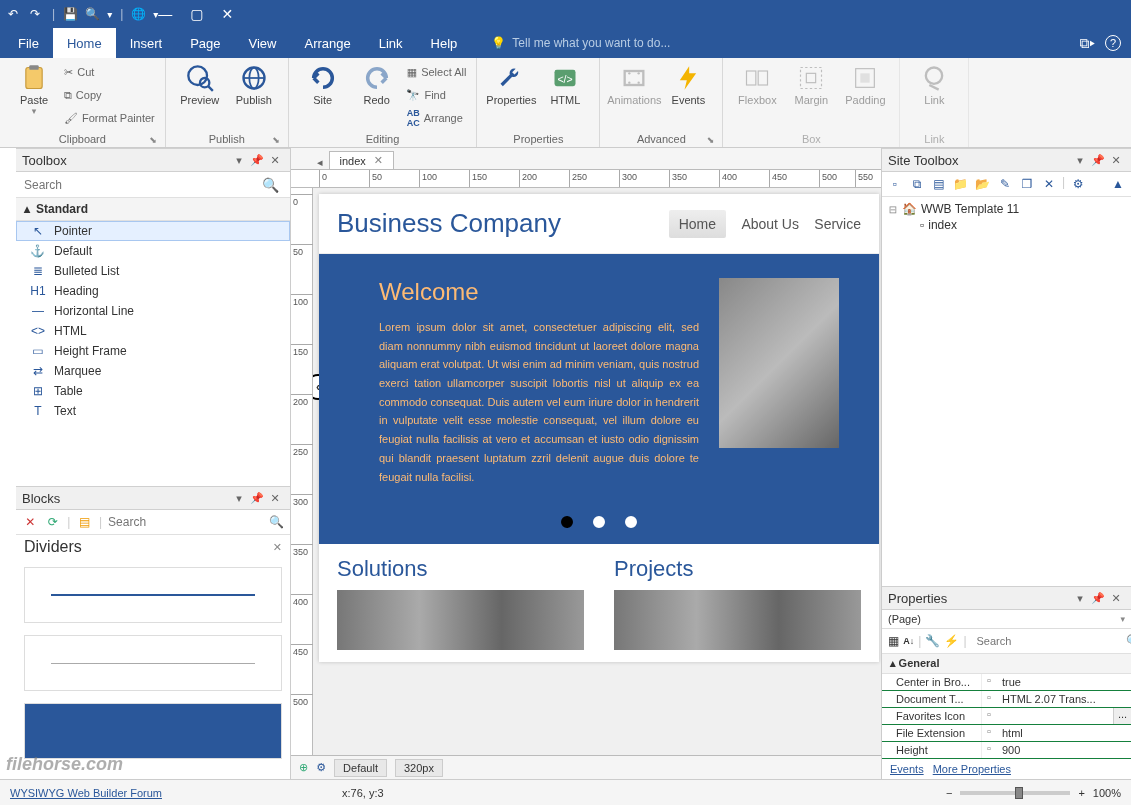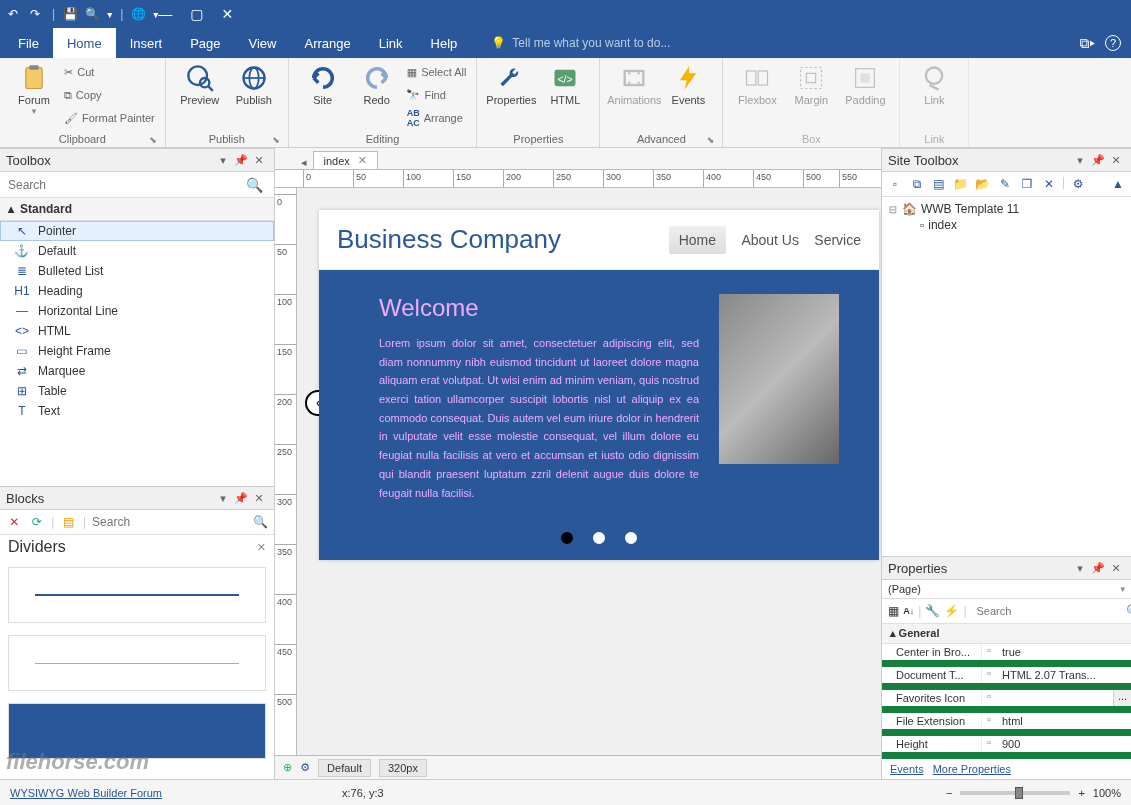--- a/index.html
+++ b/index.html
@@ -18,21 +18,21 @@
 .ribbon { background: #f5f5f5; border-bottom: 1px solid #ccc; height: 90px; display: flex; }
 .ribbon-group { border-right: 1px solid #d8d8d8; padding: 4px 10px 2px 10px; display: flex; flex-direction: column; }
 .ribbon-group .group-body { flex: 1; display: flex; gap: 6px; align-items: flex-start; }
 .ribbon-group .group-label { text-align: center; font-size: 11px; color: #666; padding-top: 2px; position: relative; }
 .ribbon-group .group-label .launcher { position: absolute; right: -2px; bottom: 0; font-size: 9px; color: #888; cursor: pointer; }
 .big-btn { display: flex; flex-direction: column; align-items: center; justify-content: center; width: 48px; padding: 2px; cursor: pointer; }
 .big-btn svg { width: 28px; height: 28px; }
 .big-btn .lbl { font-size: 11px; color: #444; margin-top: 2px; }
 .small-col { display: flex; flex-direction: column; gap: 3px; justify-content: center; }
 .small-btn { display: flex; align-items: center; gap: 4px; font-size: 11px; color: #666; cursor: pointer; height: 20px; }
-.body-area { flex: 1; display: flex; min-height: 0; }
+.body-area { flex: 1; display: flex; min-height: 0; padding-left: 16px; }
 .left-col { width: 275px; border-right: 1px solid #ccc; display: flex; flex-direction: column; background: #fff; min-height: 0; }
 .panel-header { background: #f0f0f0; border-bottom: 1px solid #d0d0d0; border-top: 1px solid #d0d0d0; height: 24px; display: flex; align-items: center; padding: 0 6px; font-size: 13px; }
 .panel-header .spacer { flex: 1; }
 .panel-header .hicon { width: 18px; text-align: center; color: #666; cursor: pointer; font-size: 11px; }
 .search-row { display: flex; align-items: center; border-bottom: 1px solid #e0e0e0; height: 26px; padding: 0 4px; }
 .search-row input { flex: 1; border: none; outline: none; font-size: 12px; padding: 2px 4px; }
 .search-row .mag { color: #2a579a; font-size: 14px; padding: 0 6px; cursor: pointer; }
 .group-header { background: #f4f4f4; border-bottom: 1px solid #e0e0e0; padding: 4px 8px; font-weight: bold; font-size: 12px; display: flex; align-items: center; gap: 6px; cursor: pointer; }
 .tool-list { overflow: auto; flex: 1; }
 .tool-item { display: flex; align-items: center; gap: 8px; padding: 3px 8px 3px 14px; font-size: 12px; cursor: pointer; }
@@ -49,26 +49,26 @@
 .doc-tabs .tab .x { color: #888; }
 .doc-tabs .scroll-btn { padding: 0 6px; color: #666; cursor: pointer; }
 .ruler-h { background: #fff; border-bottom: 1px solid #bbb; height: 18px; position: relative; font-size: 9px; color: #555; overflow: hidden; }
 .ruler-h .tick { position: absolute; top: 0; height: 18px; border-left: 1px solid #aaa; }
 .ruler-h .tick span { position: absolute; top: 2px; left: 2px; }
 .canvas-wrap { flex: 1; display: flex; min-height: 0; }
 .ruler-v { width: 22px; background: #fff; border-right: 1px solid #bbb; position: relative; font-size: 9px; color: #555; }
 .ruler-v .tick { position: absolute; left: 0; width: 22px; border-top: 1px solid #aaa; }
 .ruler-v .tick span { position: absolute; left: 2px; top: 2px; }
 .canvas { flex: 1; background: #f0f0f0; overflow: auto; position: relative; }
-.page { background: #fff; margin: 22px; width: 560px; box-shadow: 0 0 4px rgba(0,0,0,0.2); }
+.page { background: #fff; margin: 6px; width: 560px; box-shadow: 0 0 4px rgba(0,0,0,0.2); }
 .site-hdr { display: flex; align-items: center; padding: 14px 18px; border-bottom: 1px solid #eee; gap: 24px; }
 .site-hdr h1 { color: #2a579a; font-size: 26px; font-weight: 500; flex: 1; }
 .site-hdr .nav a { font-size: 14px; color: #555; margin-left: 12px; text-decoration: none; }
 .site-hdr .nav a.active { background: linear-gradient(#eee,#ddd); padding: 6px 10px; border-radius: 2px; }
-.hero { background: #2a579a; color: #f0abfc; padding: 24px 40px 20px 60px; position: relative; display: flex; gap: 20px; }
+.hero { background: #2a579a; color: #fdba74; padding: 24px 40px 20px 60px; position: relative; display: flex; gap: 20px; }
 .hero h2 { font-size: 24px; font-weight: 400; margin-bottom: 12px; }
 .hero p { font-size: 11px; line-height: 1.7; text-align: justify; }
 .hero .img-ph { width: 120px; height: 170px; background: linear-gradient(135deg,#888,#bbb,#666); flex-shrink: 0; }
 .chevron-circ { position: absolute; left: -14px; top: 120px; width: 26px; height: 26px; border-radius: 50%; background: #fff; border: 2px solid #000; display: flex; align-items: center; justify-content: center; font-weight: bold; cursor: pointer; }
 .dots { display: flex; gap: 20px; justify-content: center; padding: 10px 0 16px 0; background: #2a579a; }
 .dots .dot { width: 12px; height: 12px; border-radius: 50%; background: #fff; border: 2px solid #fff; }
 .dots .dot.active { background: #000; border-color: #000; }
 .sections { display: flex; gap: 30px; padding: 12px 18px; }
 .sections .sec { flex: 1; }
 .sections h3 { color: #2a579a; font-size: 22px; font-weight: 500; margin-bottom: 8px; }
@@ -82,33 +82,33 @@
 .tree .node { display: flex; align-items: center; gap: 4px; padding: 1px 0; cursor: pointer; }
 .tree .node .exp { width: 10px; text-align: center; color: #888; font-size: 10px; }
 .tree .child { margin-left: 18px; }
 .props-obj { border-bottom: 1px solid #ddd; padding: 3px 6px; font-size: 11px; display: flex; align-items: center; }
 .props-obj .dd { flex: 1; }
 .props-tools { display: flex; align-items: center; gap: 4px; padding: 3px 6px; border-bottom: 1px solid #e0e0e0; }
 .props-tools .pt { width: 18px; height: 18px; display: flex; align-items: center; justify-content: center; cursor: pointer; }
 .props-tools input { flex: 1; border: none; outline: none; font-size: 11px; margin-left: 6px; }
 .prop-grid { font-size: 11px; }
 .prop-cat { background: #f4f4f4; padding: 3px 8px; font-weight: bold; border-bottom: 1px solid #e0e0e0; }
-.prop-row { display: flex; border-bottom: 7px solid #15803d; }
+.prop-row { display: flex; border-bottom: 1px solid #15803d; }
 .prop-row .k { width: 100px; padding: 2px 8px 2px 14px; border-right: 1px solid #eee; white-space: nowrap; overflow: hidden; text-overflow: ellipsis; }
 .prop-row .v { flex: 1; padding: 2px 6px; white-space: nowrap; overflow: hidden; text-overflow: ellipsis; cursor: text; }
 .prop-row .dots-btn { width: 18px; text-align: center; cursor: pointer; background: #eee; border-left: 1px solid #ccc; }
 .prop-links { padding: 4px 8px; font-size: 11px; }
 .prop-links a { color: #2a579a; text-decoration: underline; margin-right: 6px; cursor: pointer; }
 .statusbar { height: 26px; background: #f5f5f5; border-top: 1px solid #ccc; display: flex; align-items: center; padding: 0 10px; font-size: 11px; }
 .statusbar a { color: #2a579a; text-decoration: underline; }
 .statusbar .spacer { flex: 1; }
 .statusbar .zoom { display: flex; align-items: center; gap: 8px; }
 .zoom .track { width: 110px; height: 4px; background: #ccc; position: relative; }
 .zoom .track .thumb { position: absolute; left: 50%; top: -4px; width: 8px; height: 12px; background: #888; border: 1px solid #555; }
-.watermark { position: absolute; left: 6px; bottom: 30px; font-size: 22px; color: rgba(120,120,120,0.6); font-style: italic; font-weight: bold; pointer-events: none; }
+.watermark { position: absolute; left: 6px; bottom: 30px; font-size: 18px; color: rgba(120,120,120,0.6); font-style: italic; font-weight: bold; pointer-events: none; }
 </style>
 </head>
 <body>
 
 <div class="titlebar">
   <div class="qat">
     <span class="glyph">↶</span>
     <span class="glyph">↷</span>
     <span style="opacity:.6">|</span>
     <span class="glyph">💾</span>
@@ -145,21 +145,21 @@
 </div>
 
 <div class="ribbon">
   <div class="ribbon-group">
     <div class="group-body">
       <div class="big-btn">
         <svg viewBox="0 0 24 24">
             <rect x="5" y="3" width="14" height="18" rx="2" fill="#f4c96a" stroke="#c89b3c"></rect>
             <rect x="8" y="1" width="8" height="4" rx="1" fill="#888"></rect>
           </svg>
-        <span class="lbl">Forum</span>
+        <span class="lbl">Paste</span>
         <span style="font-size:9px;color:#888">▾</span>
       </div>
       <div class="small-col">
         <div class="small-btn">
             <span>✂</span>
             <span>Cut</span>
           </div>
         <div class="small-btn">
             <span>⧉</span>
             <span>Copy</span>
@@ -504,20 +504,30 @@
                 <p>Lorem ipsum dolor sit amet, consectetuer adipiscing elit, sed diam nonnummy nibh euismod tincidunt ut laoreet dolore magna aliquam erat volutpat. Ut wisi enim ad minim veniam, quis nostrud exerci tation ullamcorper suscipit lobortis nisl ut aliquip ex ea commodo consequat. Duis autem vel eum iriure dolor in hendrerit in vulputate velit esse molestie consequat, vel illum dolore eu feugiat nulla facilisis at vero et accumsan et iusto odio dignissim qui blandit praesent luptatum zzril delenit augue duis dolore te feugait nulla facilisi.</p>
               </div>
               <div class="img-ph"></div>
             </div>
             <div class="dots">
               <div class="dot active"></div>
               <div class="dot"></div>
               <div class="dot"></div>
             </div>
           </div>
+          <div class="sections">
+            <div class="sec">
+                <h3>Solutions</h3>
+                <div class="thumb"></div>
+              </div>
+            <div class="sec">
+                <h3>Projects</h3>
+                <div class="thumb"></div>
+              </div>
+          </div>
         </div>
       </div>
     </div>
     <div class="canvas-footer">
       <span style="color:#3a7">⊕</span>
       <span style="color:#2a579a">⚙</span>
       <span class="seg">Default</span>
       <span class="seg">320px</span>
     </div>
   </div>

